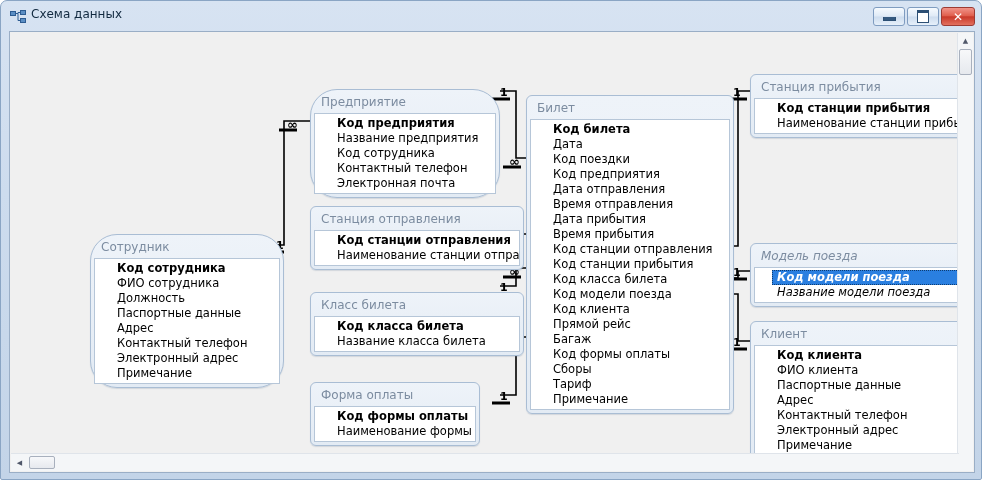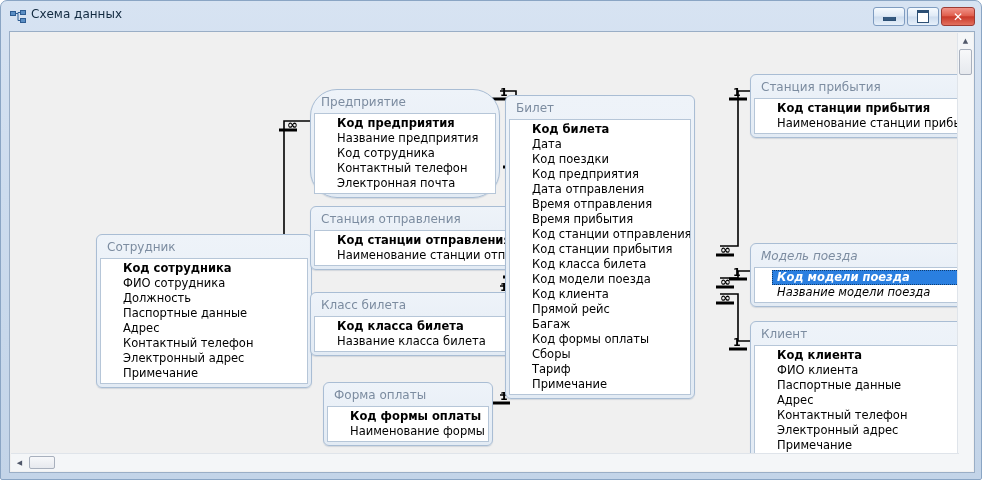--- a/index.html
+++ b/index.html
@@ -212,21 +212,21 @@
       <div class="card" style="left:722px;top:54px">1</div>
       <div class="card inf" style="left:709px;top:210px">∞</div>
 
       <div class="card" style="left:722px;top:234px">1</div>
       <div class="card inf" style="left:709px;top:242px">∞</div>
 
       <div class="card" style="left:722px;top:304px">1</div>
       <div class="card inf" style="left:709px;top:258px">∞</div>
 
       <div id="tables-host">
-          <div class="tbl" style="left: 85px; top: 201px; width: 216px;">
+          <div class="tbl" style="left: 79px; top: 201px; width: 194px; border-radius: 27px;">
             <div class="tbl-title">Сотрудник</div>
             <div class="tbl-fields">
               <div class="fld pk">Код сотрудника</div>
               <div class="fld">ФИО сотрудника</div>
               <div class="fld">Должность</div>
               <div class="fld">Паспортные данные</div>
               <div class="fld">Адрес</div>
               <div class="fld">Контактный телефон</div>
               <div class="fld">Электронный адрес</div>
               <div class="fld">Примечание</div>
@@ -249,36 +249,37 @@
               <div class="fld">Наименование станции отправле</div>
             </div>
           </div>
           <div class="tbl" style="left: 299px; top: 259px; width: 214px;">
             <div class="tbl-title">Класс билета</div>
             <div class="tbl-fields">
               <div class="fld pk">Код класса билета</div>
               <div class="fld">Название класса билета</div>
             </div>
           </div>
-          <div class="tbl" style="left: 299px; top: 349px; width: 170px; margin-left: 13px;">
+          <div class="tbl" style="left: 299px; top: 349px; width: 170px;">
             <div class="tbl-title">Форма оплаты</div>
             <div class="tbl-fields">
               <div class="fld pk">Код формы оплаты</div>
               <div class="fld">Наименование формы оплаты</div>
             </div>
           </div>
-          <div class="tbl" style="left: 494px; top: 62px; width: 190px;">
+          <div class="tbl" style="left: 515px; top: 62px; width: 208px;">
             <div class="tbl-title">Билет</div>
             <div class="tbl-fields">
               <div class="fld pk">Код билета</div>
               <div class="fld">Дата</div>
               <div class="fld">Код поездки</div>
               <div class="fld">Код предприятия</div>
               <div class="fld">Дата отправления</div>
               <div class="fld">Время отправления</div>
+              <div class="fld">Дата прибытия</div>
               <div class="fld">Время прибытия</div>
               <div class="fld">Код станции отправления</div>
               <div class="fld">Код станции прибытия</div>
               <div class="fld">Код класса билета</div>
               <div class="fld">Код модели поезда</div>
               <div class="fld">Код клиента</div>
               <div class="fld">Прямой рейс</div>
               <div class="fld">Багаж</div>
               <div class="fld">Код формы оплаты</div>
               <div class="fld">Сборы</div>

